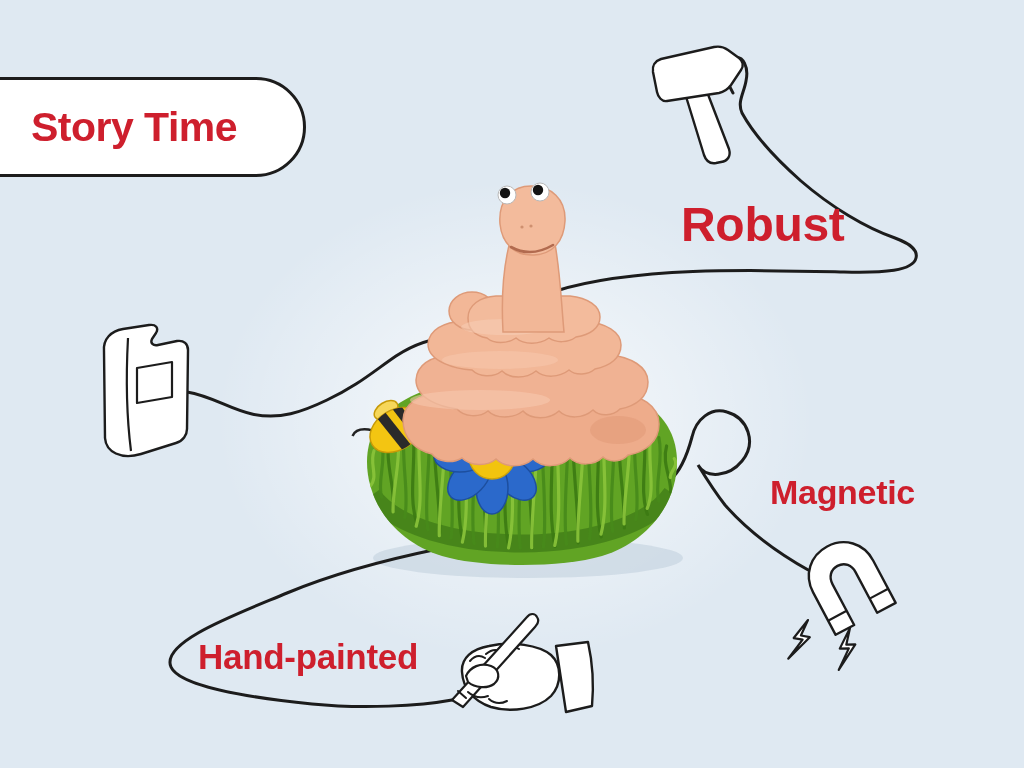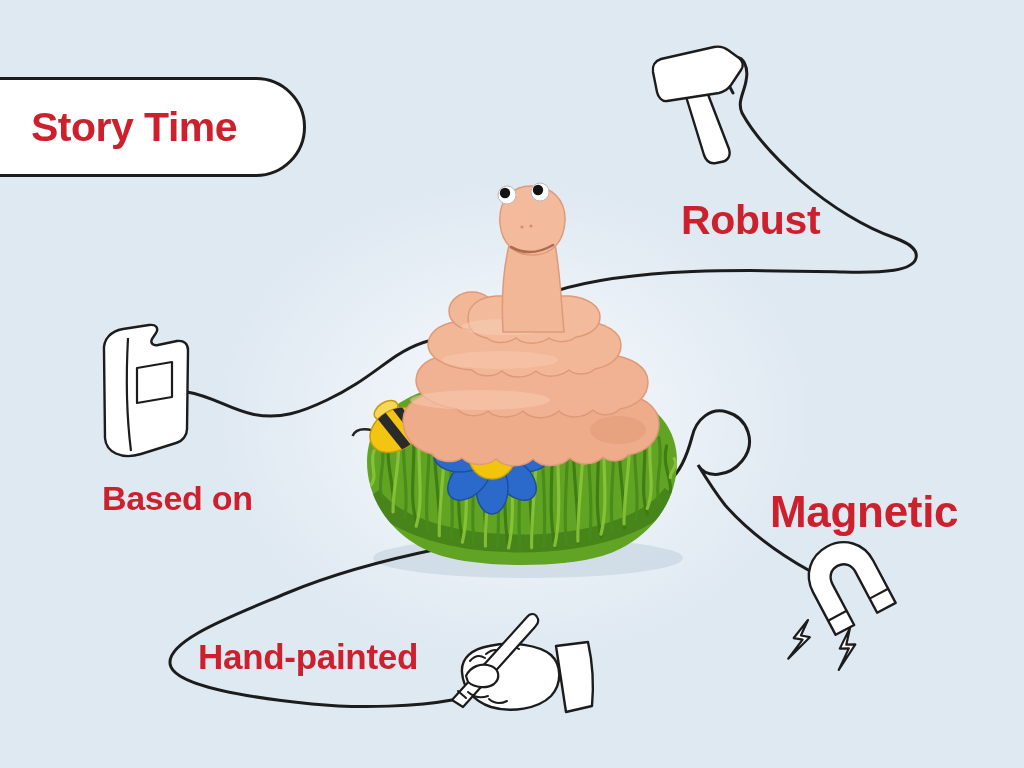--- a/index.html
+++ b/index.html
@@ -15,22 +15,22 @@
     border-radius:0 50px 50px 0;
     display:flex; align-items:center; justify-content:center;
     padding-right:22px; box-sizing:border-box;
   }
   .badge span{
     color:#ce1f2d; font-size:41px; font-weight:bold; letter-spacing:-0.5px; white-space:nowrap;
   }
   .feat-label{
     position:absolute; color:#ce1f2d; font-weight:bold; white-space:nowrap; letter-spacing:-0.3px;
   }
-  .lbl-robust{left:681px; top:197px; font-size:41px;}
-  .lbl-magnetic{left:770px; top:487px; font-size:44px;}
+  .lbl-robust{left:681px; top:197px; font-size:48px;}
+  .lbl-magnetic{left:770px; top:473px; font-size:34px;}
   .lbl-based{left:102px; top:477px; font-size:34px; line-height:42px;}
   .lbl-hand{left:198px; top:637px; font-size:35px;}
 </style>
 </head>
 <body>
 
 <div class="stage">
 
 <svg width="1024" height="768" viewBox="0 0 1024 768">
   <defs>
@@ -189,18 +189,18 @@
     <path d="M 468 692 Q 477 700 488 696 M 489 699 Q 497 706 507 701" fill="none" stroke-width="2"></path>
   </g>
 </svg>
 
 <div class="badge">
   <span>Story Time</span>
 </div>
 
 <div class="feat-label lbl-robust">Robust</div>
 <div class="feat-label lbl-based">
-  <span>Based on</span><br>
+  <br>
 </div>
 <div class="feat-label lbl-magnetic">Magnetic</div>
 <div class="feat-label lbl-hand">Hand-painted</div>
 
 </div>
 
 </body></html>

